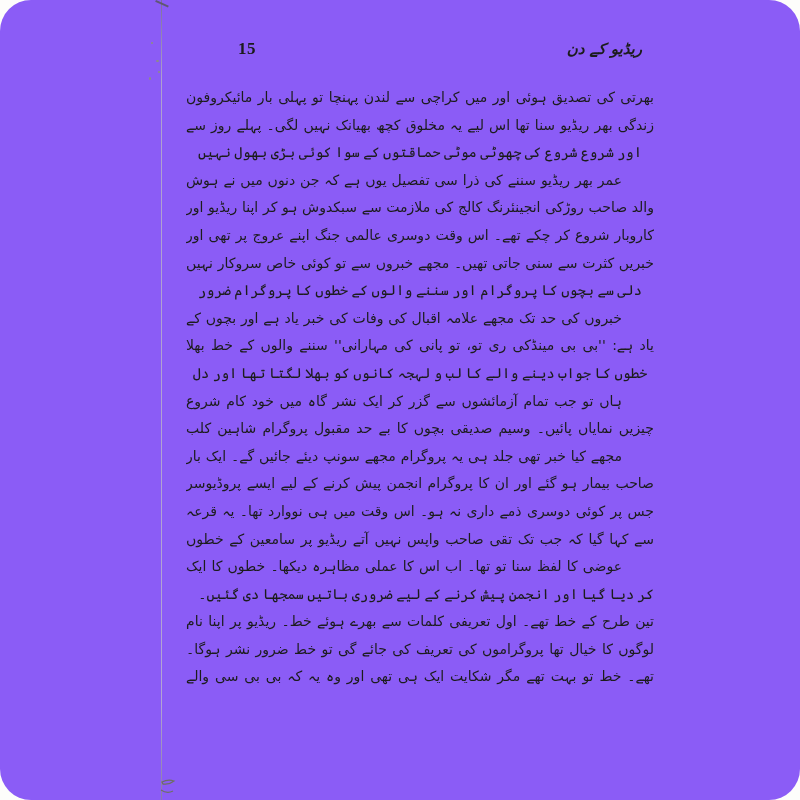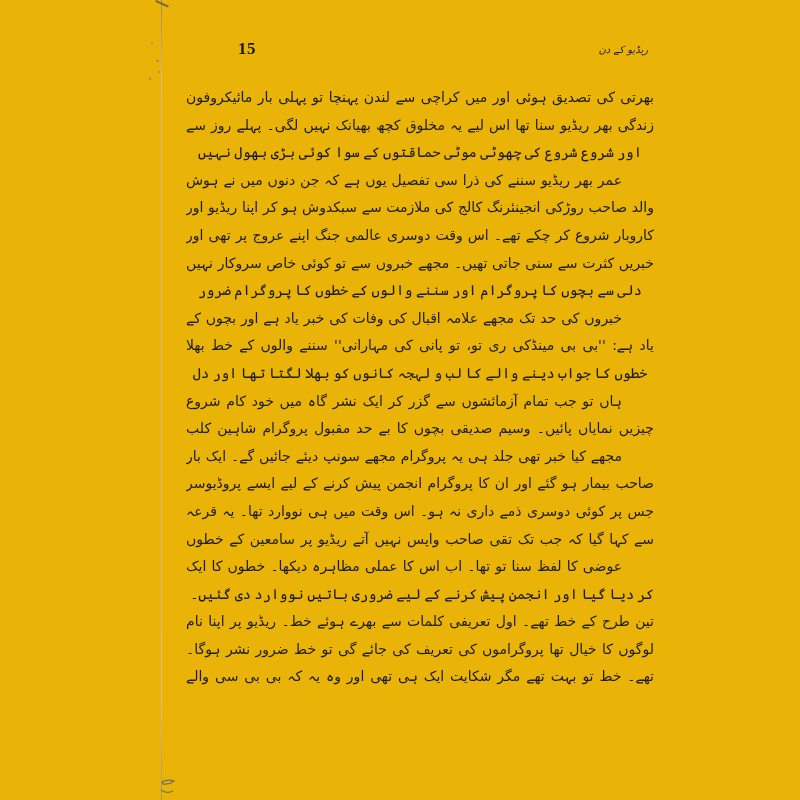--- a/index.html
+++ b/index.html
@@ -1,21 +1,21 @@
 <!DOCTYPE html>
 <html lang="ur"><head>
 <meta charset="utf-8">
 <style>
   html,body{margin:0;padding:0;}
   body{
     width:800px;height:800px;position:relative;overflow:hidden;
     background:#fdfdfb;
     font-family:"DejaVu Sans",sans-serif;
   }
-  .scan-page{position:absolute;inset:0;background:#eab308;}
+  .scan-page{position:absolute;inset:0;background:#8b5cf6;border-radius:31px;}
   
   .gutter-line{
     position:absolute;left:161px;top:0;width:1px;height:800px;
     background:linear-gradient(#77776e,#c3c3ba 10%,#c9c9c0 88%,#8a8a80);
     opacity:.65;
   }
   .tick-top{
     position:absolute;left:156px;top:0;width:14px;height:2px;
     background:#555;transform:rotate(24deg);transform-origin:left top;opacity:.8;
   }
@@ -30,22 +30,22 @@
     position:absolute;left:186px;top:34px;width:468px;height:30px;
     display:flex;justify-content:space-between;align-items:center;
     padding:0;box-sizing:border-box;
   }
   .pagenum{
     margin-left:52px;
     font-family:"Liberation Serif",serif;font-weight:bold;
     font-size:17px;color:#1b1b1b;letter-spacing:.5px;
   }
   .runtitle{
-    direction:rtl;font-style:italic;font-weight:normal;
-    font-size:10px;color:#1c1c1c;margin-right:6px;
+    direction:rtl;font-style:italic;font-weight:bold;
+    font-size:15px;color:#1c1c1c;margin-right:12px;
   }
 
   .body-text{
     position:absolute;left:186px;top:84px;width:468px;
     direction:rtl;color:#1c1c1c;
   }
   .para{margin:0;padding:0;}
   .ln{
     height:27.6px;line-height:27.6px;font-size:14px;
     overflow:hidden;
@@ -107,21 +107,21 @@
 
     <div class="para">
       <div class="ln indent">مجھے کیا خبر تھی جلد ہی یہ پروگرام مجھے سونپ دیئے جائیں گے۔ ایک بار تقی احمد سید</div>
       <div class="ln">صاحب بیمار ہو گئے اور ان کا پروگرام انجمن پیش کرنے کے لیے ایسے پروڈیوسر کی تلاش شروع ہوئی</div>
       <div class="ln">جس پر کوئی دوسری ذمے داری نہ ہو۔ اس وقت میں ہی نووارد تھا۔ یہ قرعہ میرے ہی نام نکلا۔ مجھ</div>
       <div class="ln">سے کہا گیا کہ جب تک تقی صاحب واپس نہیں آتے ریڈیو پر سامعین کے خطوں کے جواب تم دیا</div>
     </div>
 
     <div class="para">
       <div class="ln indent">عوضی کا لفظ سنا تو تھا۔ اب اس کا عملی مظاہرہ دیکھا۔ خطوں کا ایک پلندا میرے حوالے</div>
-      <div class="ln end">کر دیا گیا اور انجمن پیش کرنے کے لیے ضروری باتیں نووارد دی گئیں۔</div>
+      <div class="ln end">کر دیا گیا اور انجمن پیش کرنے کے لیے ضروری باتیں سمجھا دی گئیں۔</div>
     </div>
 
     <div class="para">
       <div class="ln">تین طرح کے خط تھے۔ اول تعریفی کلمات سے بھرے ہوئے خط۔ ریڈیو پر اپنا نام سننے کے شوقین</div>
       <div class="ln">لوگوں کا خیال تھا پروگراموں کی تعریف کی جائے گی تو خط ضرور نشر ہوگا۔ دوسرے نمبر پر شکایتی خط</div>
       <div class="ln">تھے۔ خط تو بہت تھے مگر شکایت ایک ہی تھی اور وہ یہ کہ بی بی سی والے آداب عرض کیوں کہتے ہیں،</div>
     </div>
 
   </div>
 </div>

